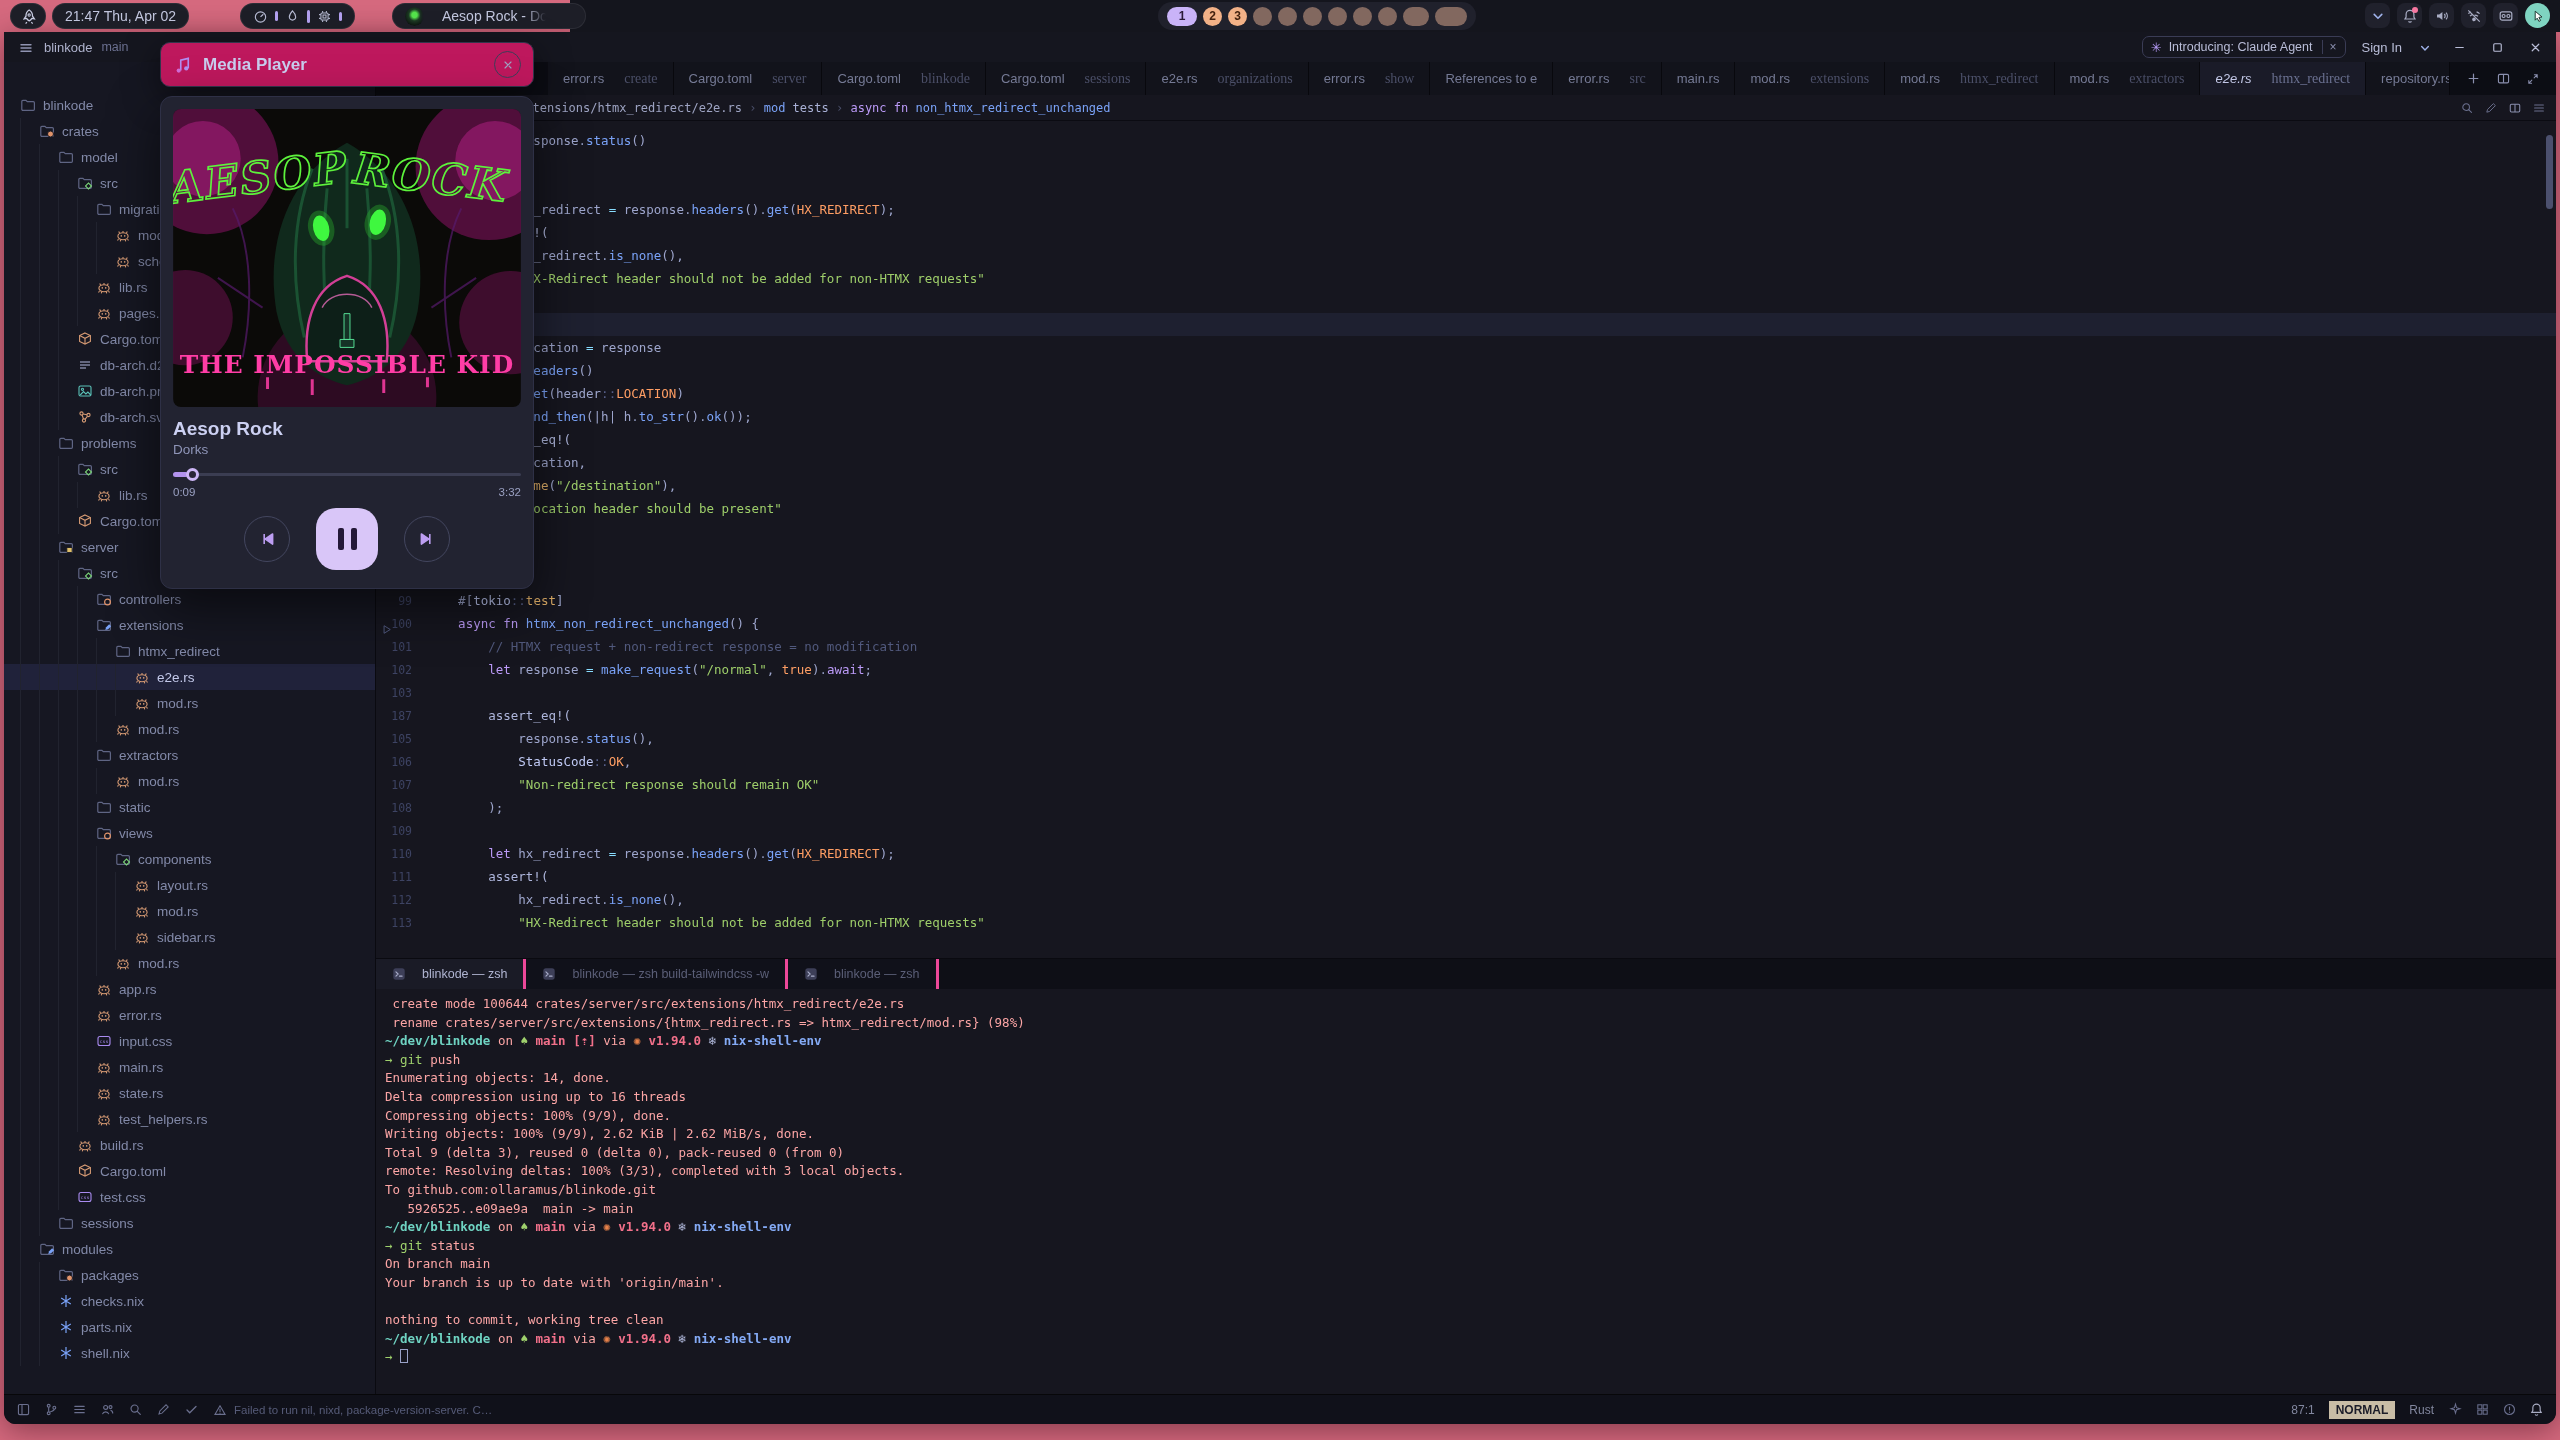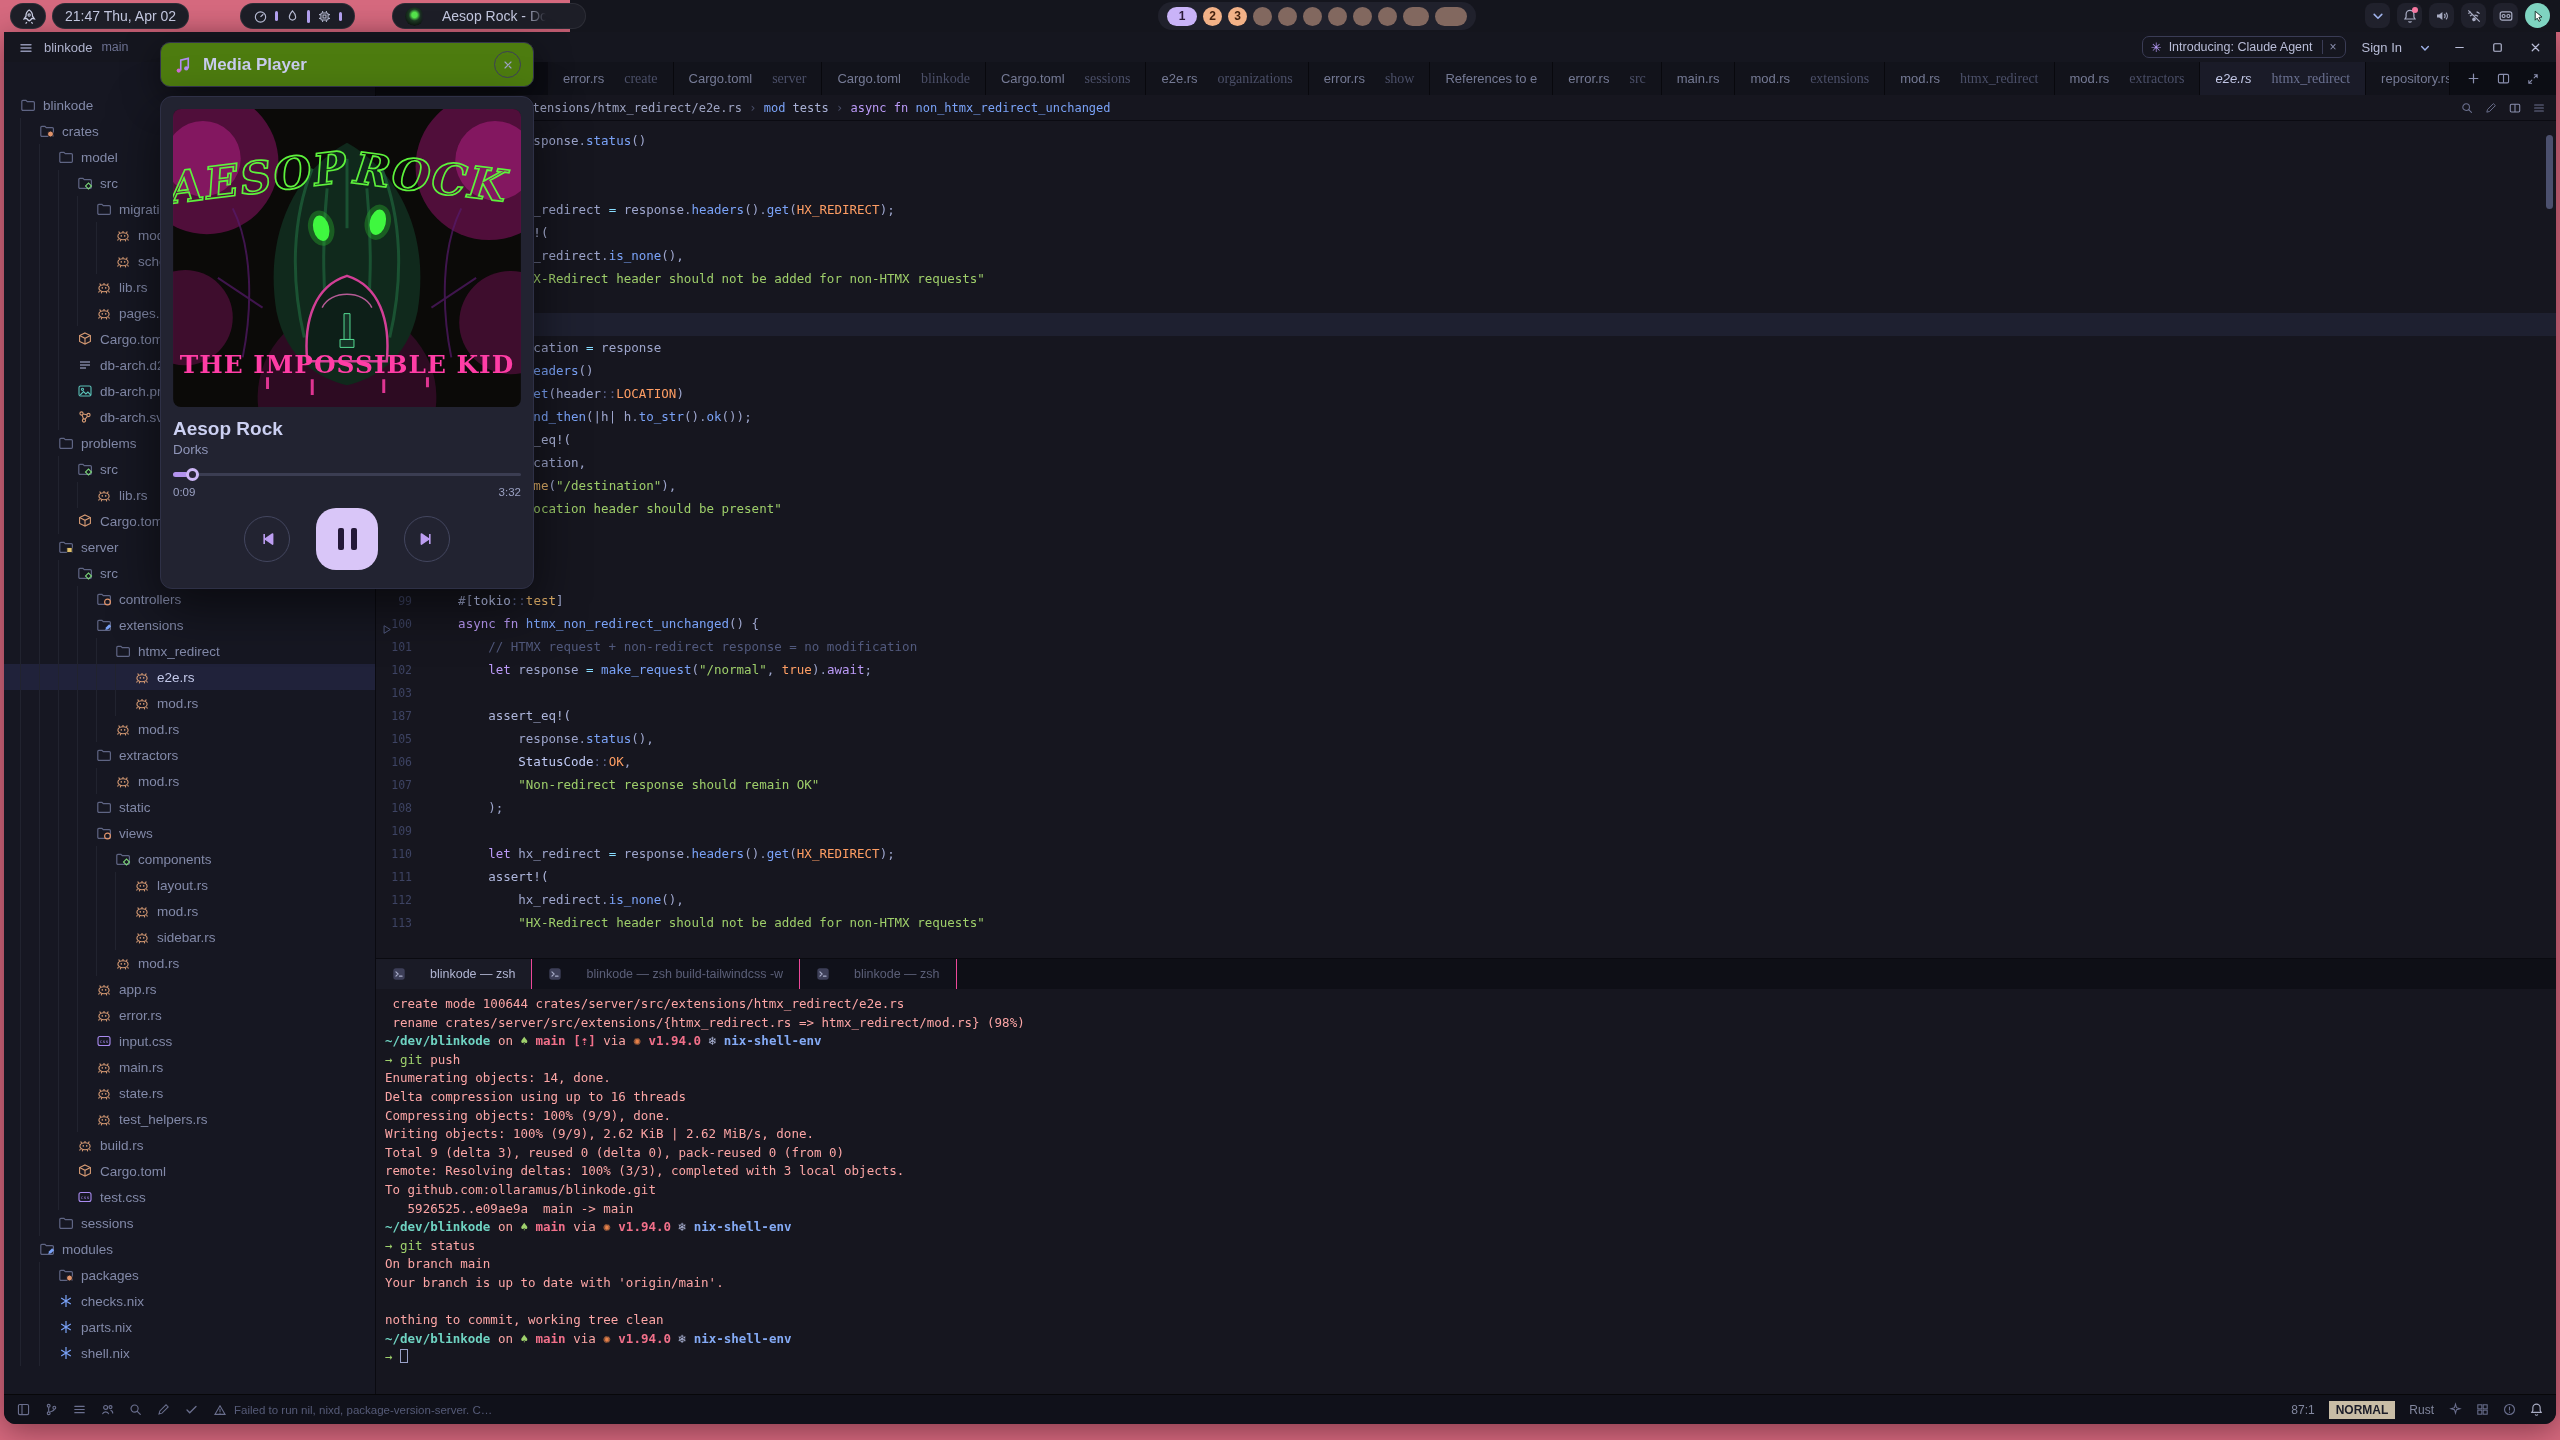--- a/index.html
+++ b/index.html
@@ -89,41 +89,41 @@
   .gut .run { position:absolute; left:6px; top:5px; }
   .caret { display:inline-block; width:2px; height:16px; background:#c0caf5; vertical-align:middle; }
   .fg{color:#9da5cc} .kw{color:#bb9af7} .fn{color:#7aa2f7} .str{color:#9ece6a} .cn{color:#ff9e64}
   .en{color:#e0af68} .ty{color:#c0caf5} .cm{color:#51597d} .dim{color:#565f89} .pn{color:#8a93b8}
   .op{color:#89ddff} .mac{color:#aeb6dc}
   #vscroll { position:absolute; right:3px; top:14px; width:7px; height:74px; border-radius:4px; background:#565a7d; opacity:.85; }
 
   
   #terminal { height:436px; flex:none; border-top:1px solid #0a0a10; background:#16161f; display:flex; flex-direction:column; }
   #termtabs { height:30px; background:#0e0f16; display:flex; flex:none; }
-  .termtab { display:flex; align-items:center; gap:24px; padding:0 16px; font-size:12.5px; color:#5b5f78;
-             background:#10111a; border-right:1px solid #ec4899; }
+  .termtab { display:flex; align-items:center; gap:16px; padding:0 16px; font-size:12.5px; color:#5b5f78;
+             background:#10111a; border-right:3px solid #ec4899; }
   .termtab.active { background:#1a1b26; color:#b0b5d2; }
   #termbody { flex:1; padding:7px 0 0 9px; font-size:12.5px; overflow:hidden; }
   .tline { height:18.6px; white-space:pre; }
   .tfg{color:#fca5a5} .tdir{color:#6fd3c2;font-weight:bold} .tred{color:#f2708a;font-weight:bold}
   .tblue{color:#84aaf5;font-weight:bold} .tgrn{color:#9ed06c} .torg{color:#e8824a} .tsnow{color:#aeb6d8}
   .tcur { display:inline-block; width:8px; height:14px; border:1px solid #9aa2c8; vertical-align:-2px; }
 
   
   #statusbar { height:30px; flex:none; background:#10111a; border-top:1px solid #070709; display:flex;
                align-items:center; padding:0 12px; gap:14px; font-size:12px; color:#82879f; }
   #sb-left-icons { display:flex; gap:13px; align-items:center; }
   #sb-warning { display:flex; gap:7px; align-items:center; color:#565b78; font-size:11.5px; }
   #sb-right { margin-left:auto; display:flex; gap:14px; align-items:center; }
   #mode-badge { background:#c9bda6; color:#1c1d29; font-weight:bold; font-size:12px; border-radius:0; padding:2px 7px; }
   #sb-right-icons { display:flex; gap:12px; align-items:center; }
 
   
   #popup { position:absolute; left:160px; top:42px; width:374px; z-index:60; }
-  #popup-header { height:45px; background:#4d7c0f; border:1px solid #33354c; border-radius:10px;
+  #popup-header { height:45px; background:#be185d; border:1px solid #33354c; border-radius:10px;
                   display:flex; align-items:center; padding:0 12px; box-shadow:0 10px 34px rgba(0,0,0,.5); }
   #popup-title { font-size:17px; font-weight:bold; color:#c7cbec; margin-left:10px; }
   #popup-close { margin-left:auto; width:27px; height:27px; border-radius:50%; border:1px solid #3c3e58;
                  display:flex; align-items:center; justify-content:center; }
   #player-card { margin-top:9px; background:#222331; border:1px solid #2e3046; border-radius:12px; padding:12px;
                  box-shadow:0 18px 50px rgba(0,0,0,.55); }
   #album-art { width:348px; height:298px; border-radius:8px; overflow:hidden; display:block; }
   #artist { font-size:19px; font-weight:bold; color:#ccd0f2; margin-top:11px; }
   #track { font-size:13.5px; color:#8f95b8; margin-top:2px; }
   #slider { margin-top:11px; position:relative; height:13px; }

